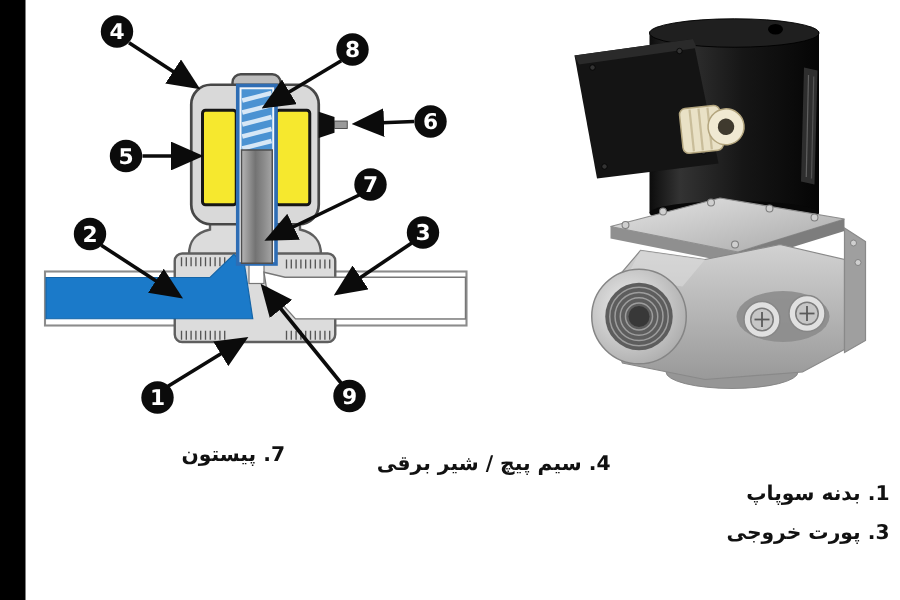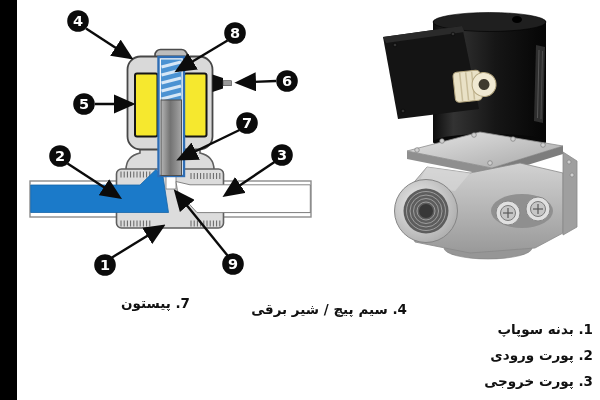--- a/index.html
+++ b/index.html
@@ -234,21 +234,20 @@
         <line x1="163" y1="204" x2="173" y2="204" stroke="#5a5a5a" stroke-width="1.2"></line>
         <line x1="168" y1="199" x2="168" y2="209" stroke="#5a5a5a" stroke-width="1.2"></line>
       </g>
     </g>
   </g>
 </svg>
 
 <div>
   <div class="legend-col col-1">
     <div class="lg" dir="rtl">1. بدنه سوپاپ</div>
-    <div class="lg" dir="rtl">2. پورت ورودی</div>
     <div class="lg" dir="rtl">3. پورت خروجی</div>
   </div>
   <div class="legend-col col-2">
     <div class="lg" dir="rtl">4. سیم پیچ / شیر برقی</div>
   </div>
   <div class="legend-col col-3">
     <div class="lg" dir="rtl">7. پیستون</div>
   </div>
 </div>
 

